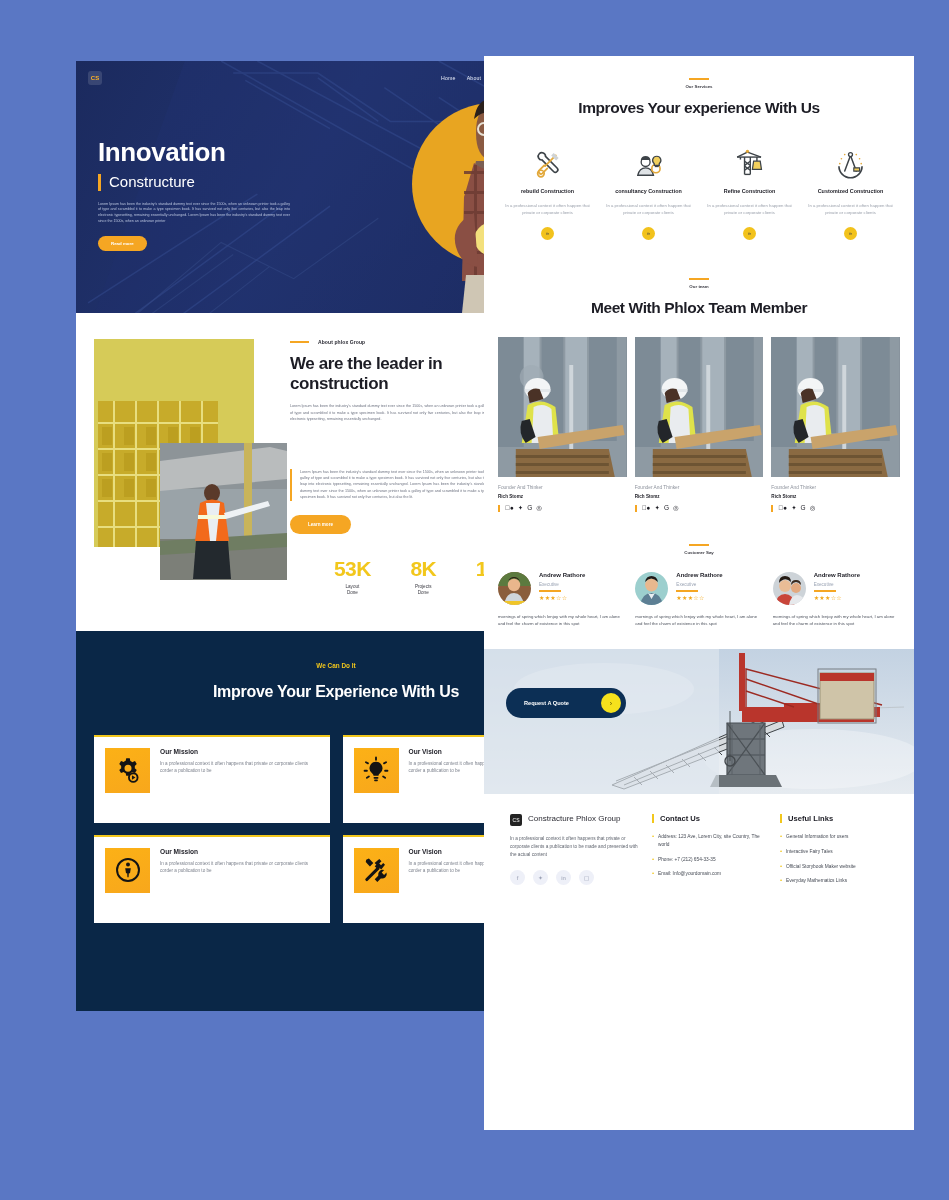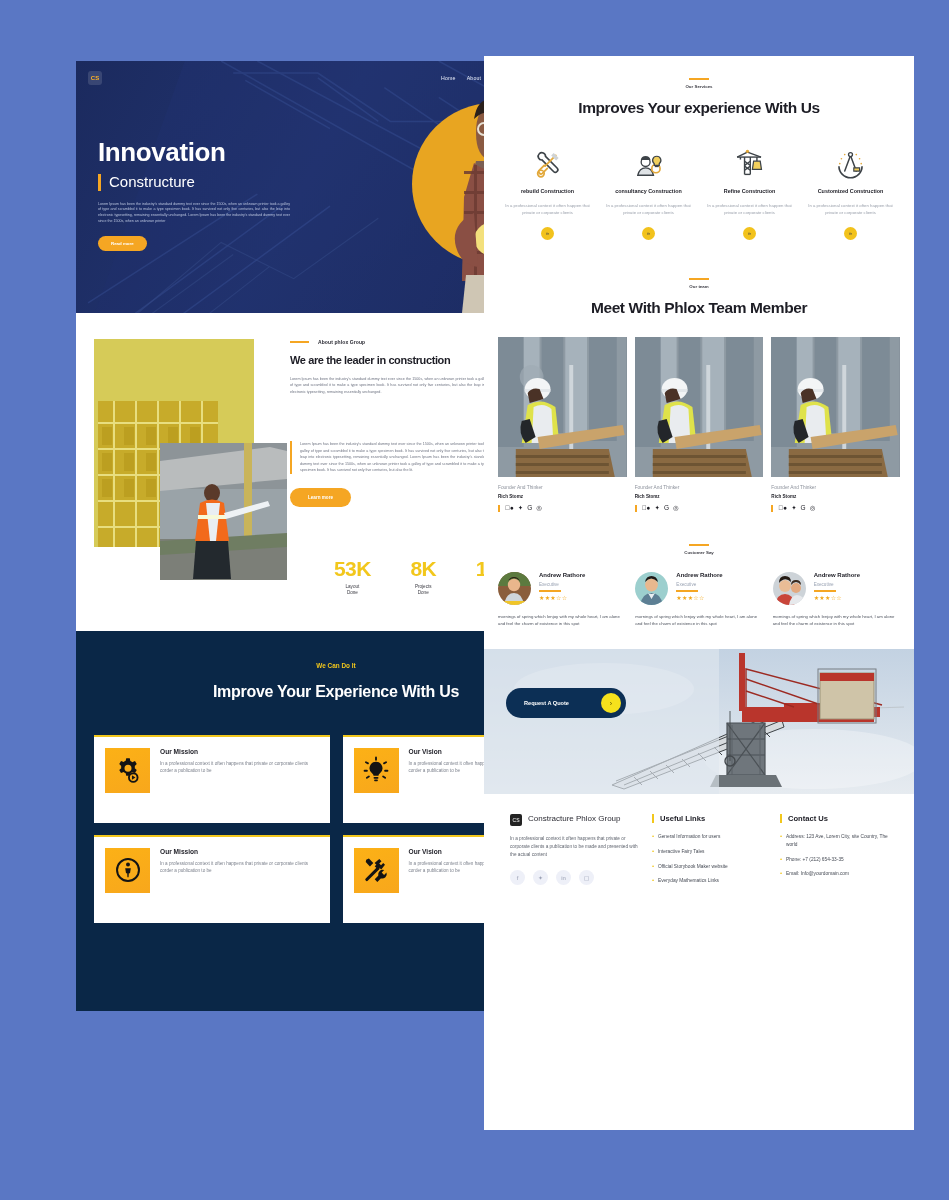--- a/index.html
+++ b/index.html
@@ -68,21 +68,21 @@
   }
   .about-img-b {
     position: absolute; left: 84px; top: 130px; width: 127px; height: 137px;
     overflow: hidden; background: #8f9096;
   }
   .about-right { position: absolute; left: 214px; top: 26px; width: 198px; }
   .eyebrow-row { display: flex; align-items: center; gap: 9px; margin-bottom: 9px; }
   .eyebrow-line { width: 19px; height: 2px; background: #f5a623; }
   .eyebrow-txt { font-size: 5px; font-weight: 700; color: #2a2a33; letter-spacing: .1px; }
   .about-h2 {
-    font-size: 11px; font-weight: 800; color: #1d1d25;
+    font-size: 17px; font-weight: 800; color: #1d1d25;
     line-height: 1.18; letter-spacing: -.4px;
   }
   .about-p1 {
     margin-top: 9px; font-size: 3.7px; line-height: 1.75;
     color: #6d7280; text-align: justify;
   }
   .about-quote {
     margin-top: 46px; border-left: 2px solid #f5a623; padding-left: 8px;
     font-size: 3.7px; line-height: 1.75; color: #6d7280; text-align: justify;
   }
@@ -814,32 +814,32 @@
       <p class="f-about">In a professional context it often happens that private or corporate clients a publication to be made and presented with the actual content</p>
       <div class="f-social">
         <i>f</i>
         <i>✦</i>
         <i>in</i>
         <i>▢</i>
       </div>
     </div>
 
     <div class="f-col">
+      <div class="f-head">Contact Us</div>
+      <ul class="f-list">
+        <li>Address: 123 Ave, Lorem City, site Country, The world</li>
+        <li>Phone: +7 (212) 654-33-35</li>
+        <li>Email: Info@yourdomain.com</li>
+      </ul>
+    </div>
+
+    <div class="f-col">
       <div class="f-head">Useful Links</div>
       <ul class="f-list">
         <li>General Information for users</li>
         <li>Interactive Fairy Tales</li>
         <li>Official Storybook Maker website</li>
         <li>Everyday Mathematics Links</li>
       </ul>
     </div>
 
-    <div class="f-col">
-      <div class="f-head">Contact Us</div>
-      <ul class="f-list">
-        <li>Address: 123 Ave, Lorem City, site Country, The world</li>
-        <li>Phone: +7 (212) 654-33-35</li>
-        <li>Email: Info@yourdomain.com</li>
-      </ul>
-    </div>
-
   </footer>
 </div>
 
 </body></html>

